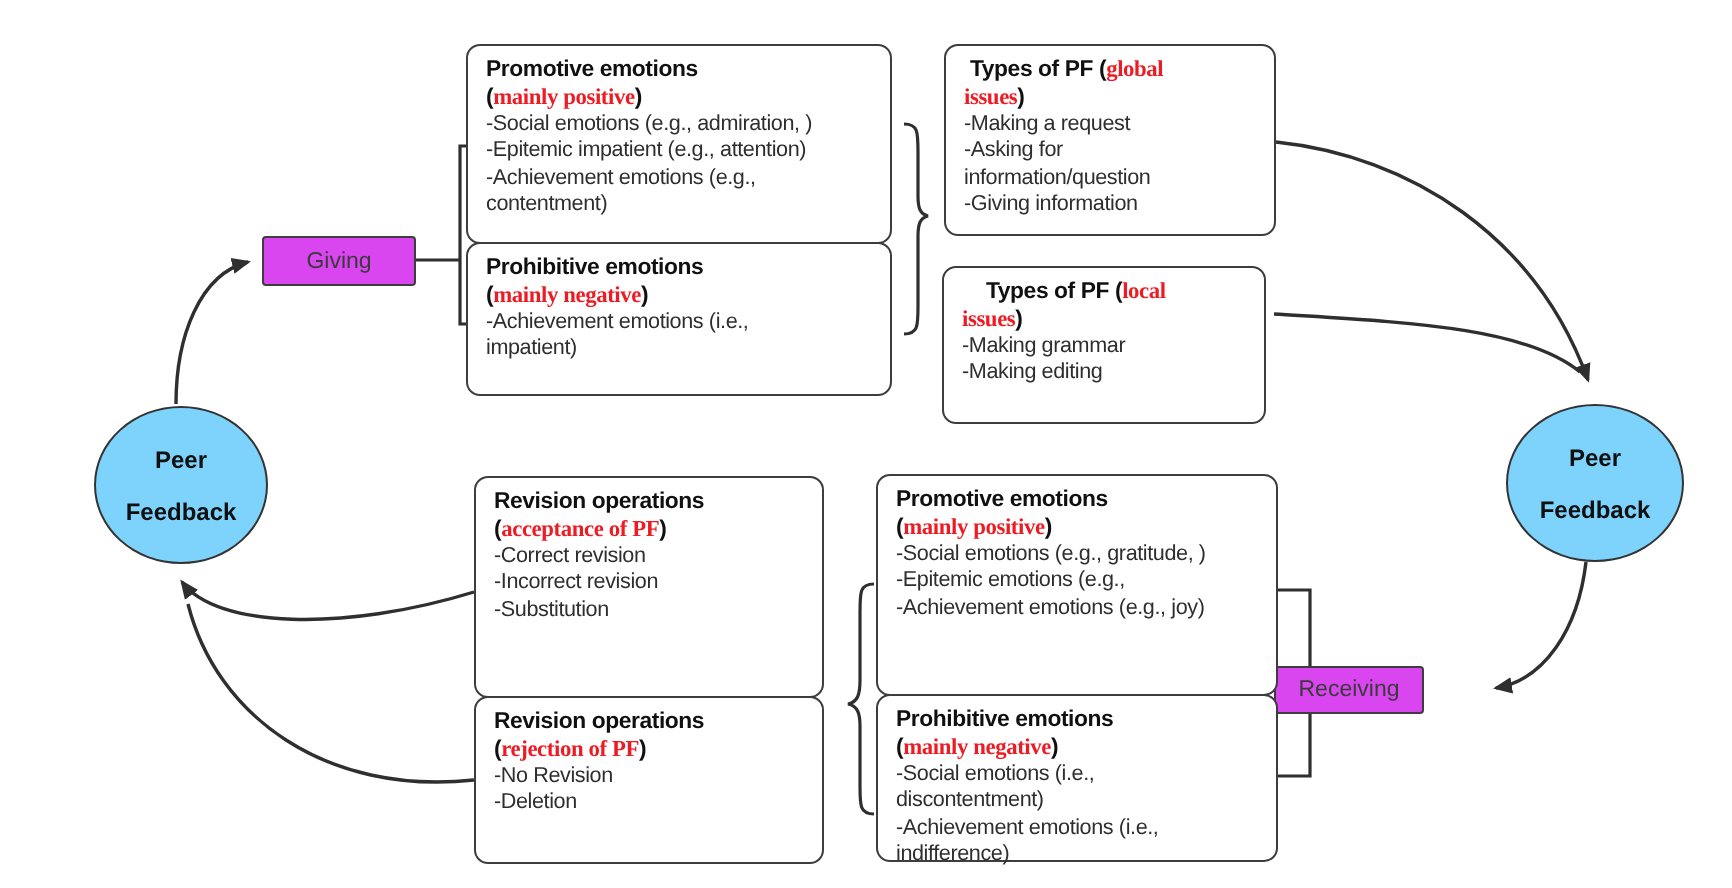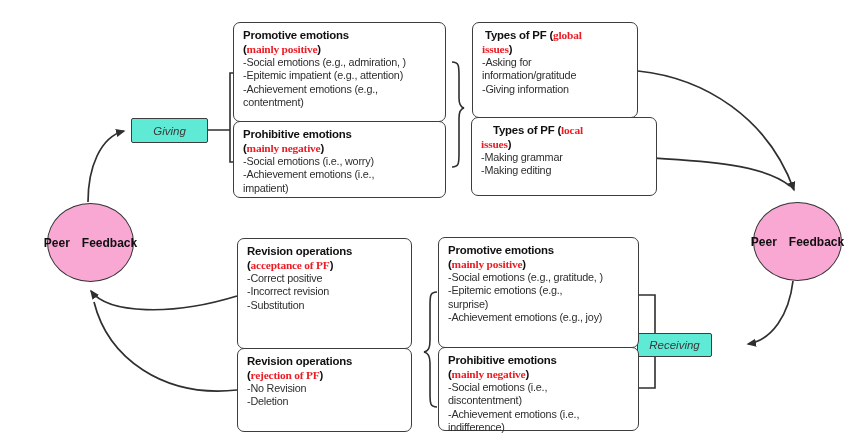--- a/index.html
+++ b/index.html
@@ -16,43 +16,43 @@
     font-size:10.8px; line-height:13.2px; color:#2e2e2e;
     letter-spacing:-0.2px;
   }
   .dbox .heading { font-weight:bold; font-size:11.4px; line-height:13.6px; color:#101010; }
   .dbox .line { white-space:nowrap; }
   .red { color:#ED1C24;font-family:Liberation Serif, serif; }
 
   #box-promotive-giving      { left:233px; top:22px;  width:213px; height:100px; }
   #box-prohibitive-giving    { left:233px; top:121px; width:213px; height:77px;  }
   #box-types-global          { left:472px; top:22px;  width:166px; height:96px;  }
-  #box-types-local           { left:471px; top:117px; width:186px; height:79px;  }
+  #box-types-local           { left:471px; top:133px; width:162px; height:79px;  }
   #box-revision-acceptance   { left:237px; top:238px; width:175px; height:111px; }
   #box-revision-rejection    { left:237px; top:348px; width:175px; height:84px;  }
   #box-promotive-receiving   { left:438px; top:237px; width:201px; height:111px; }
   #box-prohibitive-receiving { left:438px; top:347px; width:201px; height:84px;  }
 
   #box-types-global .heading { text-indent:3px; }
   #box-types-local  .heading { text-indent:12px; }
 
   .circle {
     position:absolute; z-index:2; box-sizing:border-box;
-    border:1.8px solid #333333; border-radius:50%; background:#f9a8d4;
-    display:flex; flex-direction:row; align-items:center; justify-content:center;
+    border:1.8px solid #333333; border-radius:50%; background:#7dd3fc;
+    display:flex; flex-direction:column; align-items:center; justify-content:center;
     font-weight:bold; font-size:12px; line-height:14px; color:#101010; text-align:center;gap:12px;
   }
   #circle-left  { left:47px;  top:203px; width:87px; height:79px; }
   #circle-right { left:753px; top:202px; width:89px; height:79px; }
 
   .small-box {
     position:absolute; z-index:2; box-sizing:border-box;
-    background:#5eead4; border:1.7px solid #3d3d3d; border-radius:2px;
+    background:#d946ef; border:1.7px solid #3d3d3d; border-radius:2px;
     display:flex; align-items:center; justify-content:center;
-    font-size:11.5px; color:#3a3a3a;font-style:italic;
+    font-size:11.5px; color:#3a3a3a;
   }
   #giving-box    { left:131px; top:118px; width:77px; height:25px; }
   #receiving-box { left:637px; top:333px; width:75px; height:24px; }
 </style>
 </head>
 <body>
 
 <div id="canvas">
 
   <svg id="connector-layer" width="866" height="444" viewBox="0 0 866 444">
@@ -99,51 +99,50 @@
 
   <div class="dbox" id="box-promotive-giving">
       <div class="heading"><span>Promotive emotions</span><br><span>(</span><span class="red">mainly positive</span><span>)</span></div>
       <div class="line">-Social emotions (e.g., admiration, )</div>
       <div class="line">-Epitemic impatient (e.g., attention)</div>
       <div class="line">-Achievement emotions (e.g.,</div>
       <div class="line">contentment)</div>
     </div>
   <div class="dbox" id="box-prohibitive-giving">
       <div class="heading"><span>Prohibitive emotions</span><br><span>(</span><span class="red">mainly negative</span><span>)</span></div>
-      <div class="line">-Social emotions (i.e., worry)</div>
       <div class="line">-Achievement emotions (i.e.,</div>
       <div class="line">impatient)</div>
     </div>
   <div class="dbox" id="box-types-global">
       <div class="heading"><span>Types of PF (</span><span class="red">global</span><br><span class="red">issues</span><span>)</span></div>
+      <div class="line">-Making a request</div>
       <div class="line">-Asking for</div>
-      <div class="line">information/gratitude</div>
+      <div class="line">information/question</div>
       <div class="line">-Giving information</div>
     </div>
   <div class="dbox" id="box-types-local">
       <div class="heading"><span>Types of PF (</span><span class="red">local</span><br><span class="red">issues</span><span>)</span></div>
       <div class="line">-Making grammar</div>
       <div class="line">-Making editing</div>
     </div>
   <div class="dbox" id="box-revision-acceptance">
       <div class="heading"><span>Revision operations</span><br><span>(</span><span class="red">acceptance of PF</span><span>)</span></div>
-      <div class="line">-Correct positive</div>
+      <div class="line">-Correct revision</div>
       <div class="line">-Incorrect revision</div>
       <div class="line">-Substitution</div>
     </div>
   <div class="dbox" id="box-revision-rejection">
       <div class="heading"><span>Revision operations</span><br><span>(</span><span class="red">rejection of PF</span><span>)</span></div>
       <div class="line">-No Revision</div>
       <div class="line">-Deletion</div>
     </div>
   <div class="dbox" id="box-promotive-receiving">
       <div class="heading"><span>Promotive emotions</span><br><span>(</span><span class="red">mainly positive</span><span>)</span></div>
       <div class="line">-Social emotions (e.g., gratitude, )</div>
       <div class="line">-Epitemic emotions (e.g.,</div>
-      <div class="line">surprise)</div>
       <div class="line">-Achievement emotions (e.g., joy)</div>
     </div>
   <div class="dbox" id="box-prohibitive-receiving">
       <div class="heading"><span>Prohibitive emotions</span><br><span>(</span><span class="red">mainly negative</span><span>)</span></div>
       <div class="line">-Social emotions (i.e.,</div>
       <div class="line">discontentment)</div>
       <div class="line">-Achievement emotions (i.e.,</div>
       <div class="line">indifference)</div>
     </div>
 

